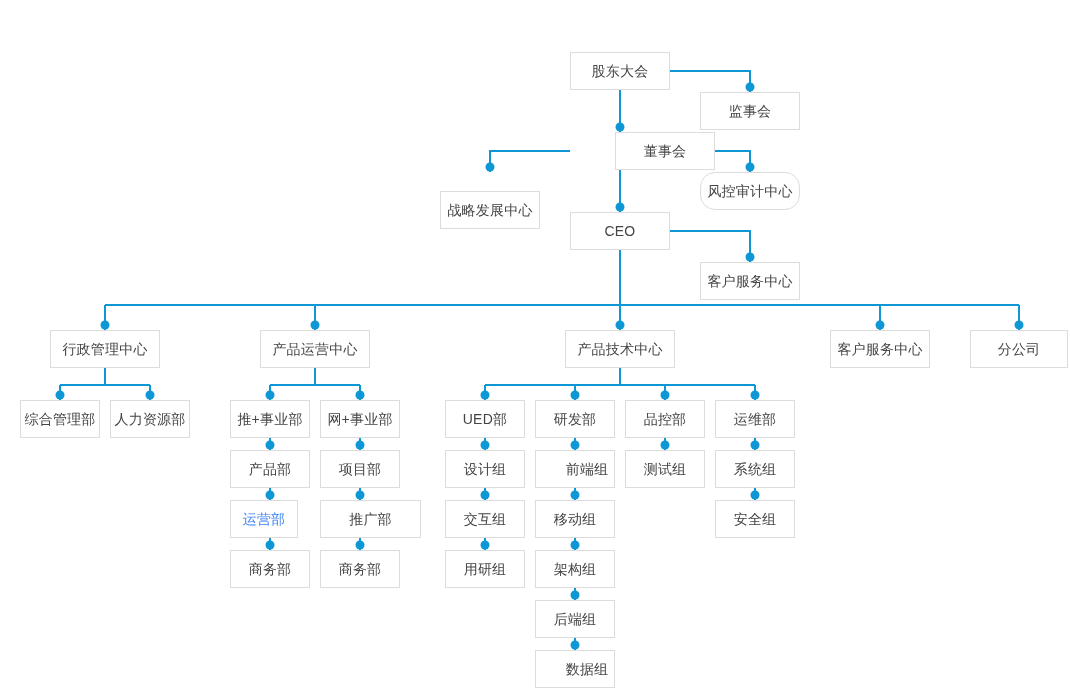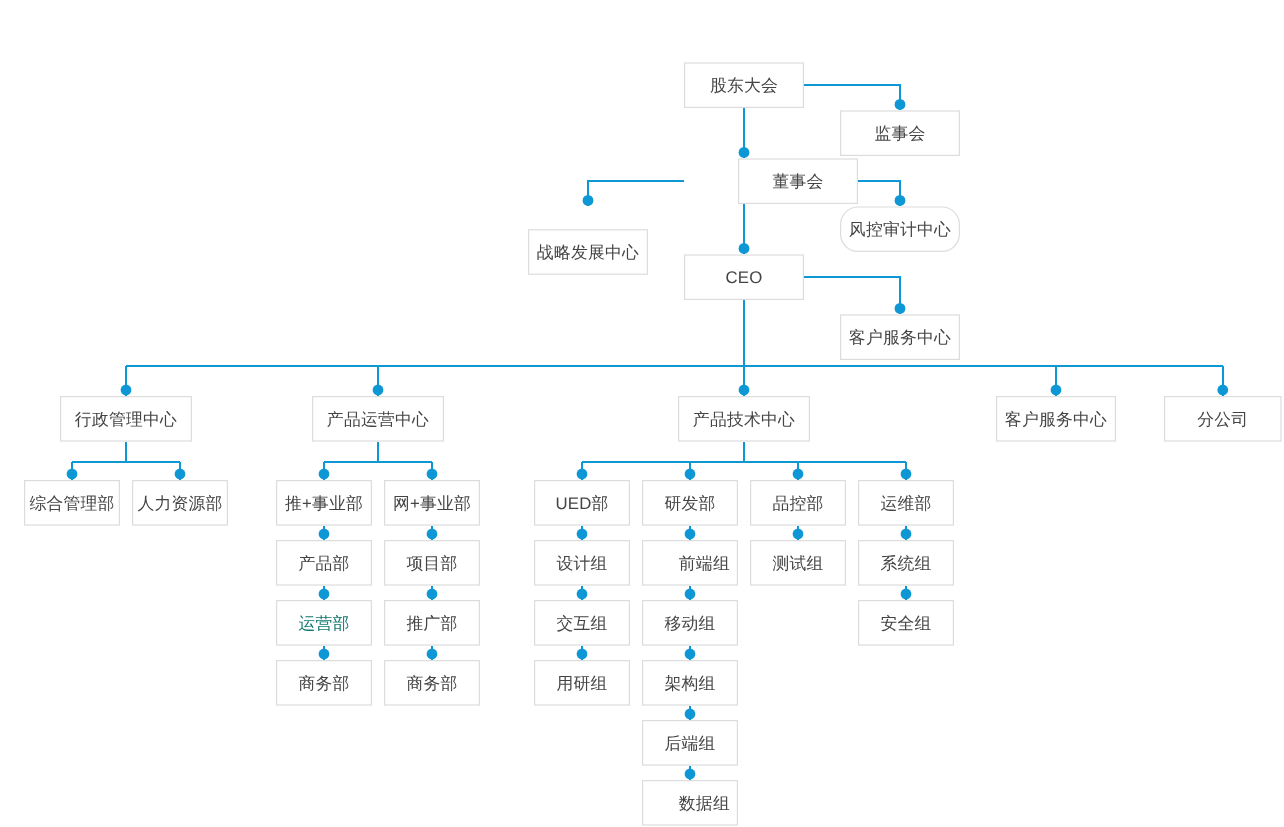--- a/index.html
+++ b/index.html
@@ -190,24 +190,24 @@
       </div>
       <div class="node-box" style="left: 320px; top: 400px; width: 80px; height: 38px; border-color: rgb(220, 220, 220); color: rgb(68, 68, 68);">
         <span class="node-label">网+事业部</span>
       </div>
       <div class="node-box" style="left: 230px; top: 450px; width: 80px; height: 38px; border-color: rgb(220, 220, 220); color: rgb(68, 68, 68);">
         <span class="node-label">产品部</span>
       </div>
       <div class="node-box" style="left: 320px; top: 450px; width: 80px; height: 38px; border-color: rgb(220, 220, 220); color: rgb(68, 68, 68);">
         <span class="node-label">项目部</span>
       </div>
-      <div class="node-box" style="left: 230px; top: 500px; width: 80px; height: 38px; border-color: rgb(220, 220, 220); color: #0f766e;">
+      <div class="node-box" style="left: 230px; top: 500px; width: 68px; height: 38px; border-color: rgb(220, 220, 220); color: #3b82f6;">
         <span class="node-label">运营部</span>
       </div>
-      <div class="node-box" style="left: 320px; top: 500px; width: 80px; height: 38px; border-color: rgb(220, 220, 220); color: rgb(68, 68, 68);">
+      <div class="node-box" style="left: 320px; top: 500px; width: 101px; height: 38px; border-color: rgb(220, 220, 220); color: rgb(68, 68, 68);">
         <span class="node-label">推广部</span>
       </div>
       <div class="node-box" style="left: 230px; top: 550px; width: 80px; height: 38px; border-color: rgb(220, 220, 220); color: rgb(68, 68, 68);">
         <span class="node-label">商务部</span>
       </div>
       <div class="node-box" style="left: 320px; top: 550px; width: 80px; height: 38px; border-color: rgb(220, 220, 220); color: rgb(68, 68, 68);">
         <span class="node-label">商务部</span>
       </div>
       <div class="node-box" style="left: 445px; top: 400px; width: 80px; height: 38px; border-color: rgb(220, 220, 220); color: rgb(68, 68, 68);">
         <span class="node-label">UED部</span>

